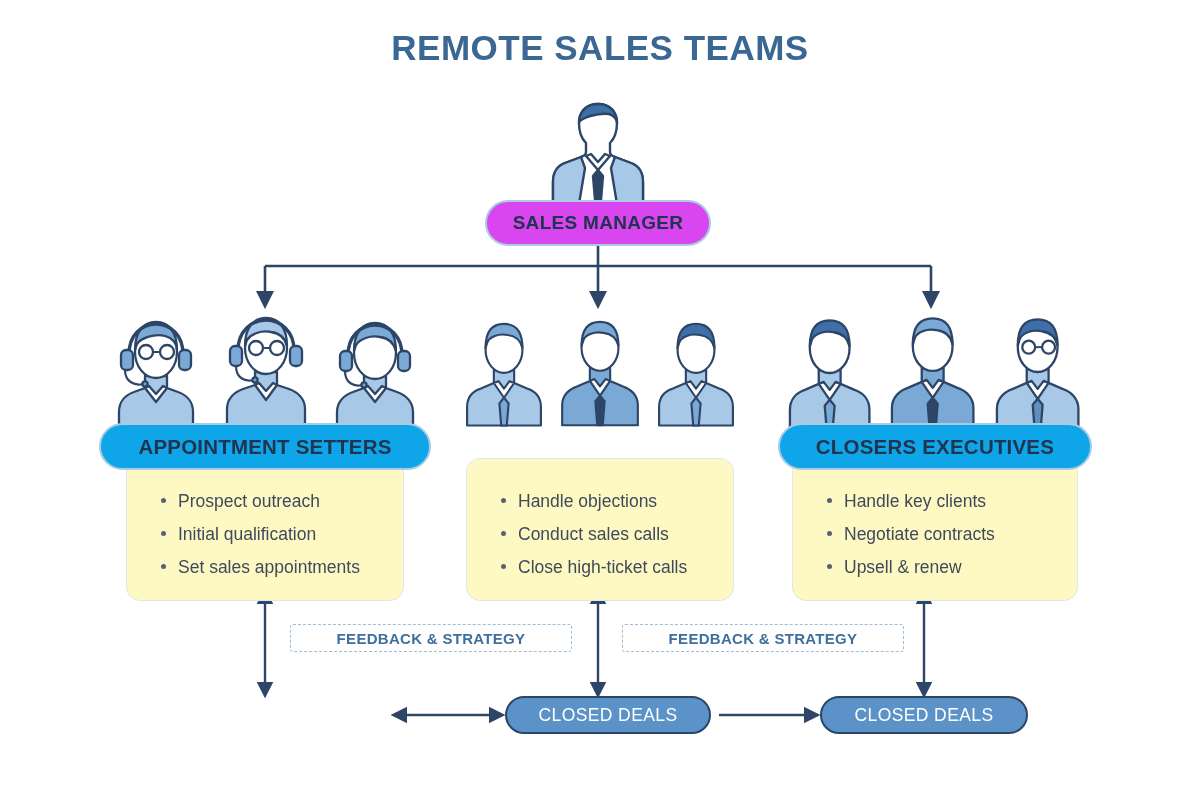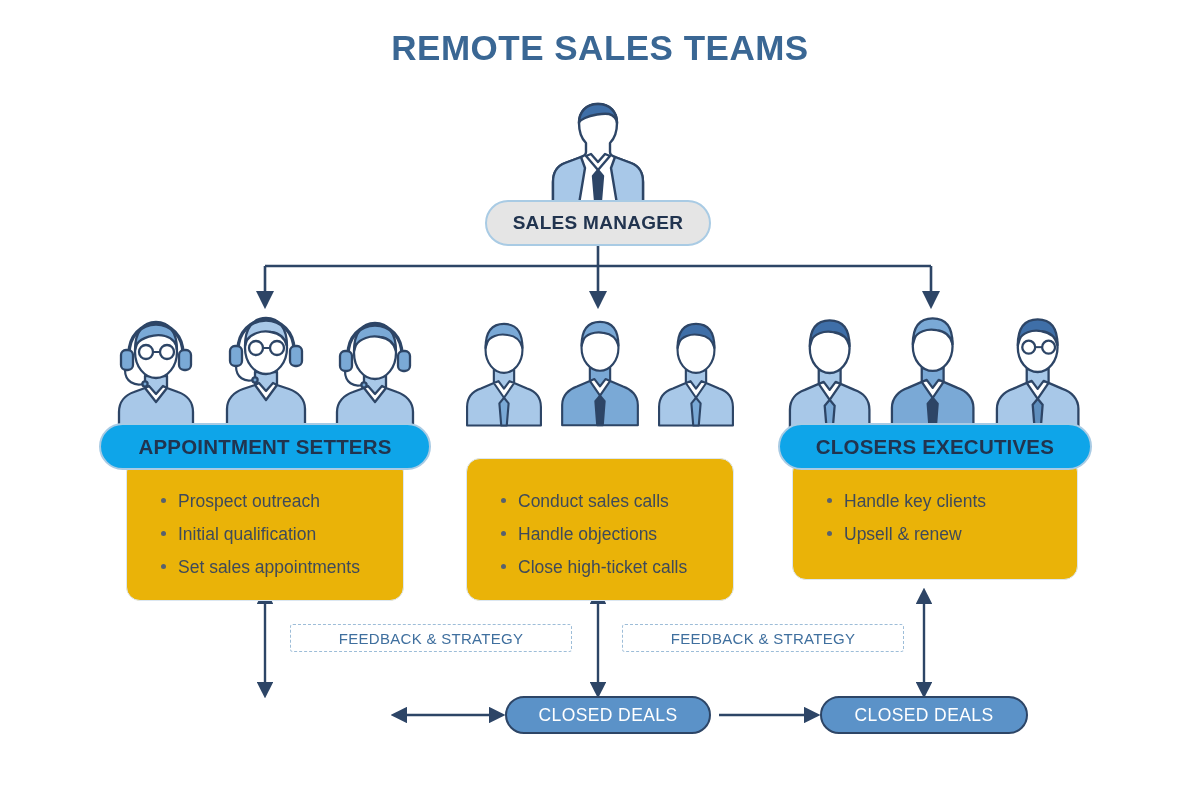--- a/index.html
+++ b/index.html
@@ -16,21 +16,21 @@
     font-size:35px;font-weight:bold;letter-spacing:.5px;color:#3a6794;
   }
 
   
   #wires{position:absolute;left:0;top:0;width:1200px;height:800px;}
 
   
   .mgr-art{position:absolute;left:541px;top:96px;width:114px;height:108px;}
   .pill-manager{
     position:absolute;left:485px;top:200px;width:226px;height:46px;
-    border:2px solid #a9cbe4;border-radius:24px;background:#e5e5e5;
+    border:2px solid #a9cbe4;border-radius:24px;background:#d946ef;
     display:flex;align-items:center;justify-content:center;
     font-size:19px;font-weight:bold;color:#21344f;letter-spacing:.3px;
     box-sizing:border-box;z-index:6;
   }
 
   
   .col{position:absolute;top:305px;width:332px;height:285px;}
   .col.c1{left:99px;}
   .col.c2{left:456px;width:288px;}
   .col.c3{left:778px;width:314px;}
@@ -46,21 +46,21 @@
     display:flex;align-items:center;justify-content:center;
     font-size:21px;font-weight:bold;color:#21344f;letter-spacing:.2px;
     box-sizing:border-box;z-index:5;
   }
   .col.c1 .hdr{font-size:20.5px;}
   .col.c3 .hdr{font-size:20.5px;}
 
   .card{
     position:absolute;left:27px;top:153px;width:calc(100% - 54px);
     min-height:122px;
-    border:1.5px solid #dce7f1;border-radius:14px;background:#eab308;
+    border:1.5px solid #dce7f1;border-radius:14px;background:#fef9c3;
     padding:26px 0 16px 0;box-sizing:border-box;z-index:2;
   }
   .col.c1 .card{left:27px;width:278px;}
   .col.c2 .card{left:10px;width:268px;}
   .col.c3 .card{left:14px;width:286px;}
 
   .card ul{margin:0;padding:0 0 0 34px;list-style:none;}
   .card li{
     position:relative;font-size:17.5px;color:#3f4a5a;line-height:1.88;
     padding-left:17px;white-space:nowrap;
@@ -69,21 +69,21 @@
     content:"";position:absolute;left:0;top:13px;
     width:5px;height:5px;border-radius:50%;background:#5c6personally;
     background:#58616e;
   }
 
   
   .fb{
     position:absolute;height:28px;
     border:1.5px dashed #9dbdd8;border-radius:3px;background:#fff;
     display:flex;align-items:center;justify-content:center;
-    font-size:15px;font-weight:normal;color:#3f6f9e;letter-spacing:.3px;
+    font-size:15px;font-weight:bold;color:#3f6f9e;letter-spacing:.3px;
     box-sizing:border-box;
   }
   .fb.f1{left:290px;top:624px;width:282px;}
   .fb.f2{left:622px;top:624px;width:282px;}
 
   
   .bpill{
     position:absolute;height:38px;border-radius:19px;
     background:#5b92c8;border:2px solid #2d4566;
     display:flex;align-items:center;justify-content:center;
@@ -251,22 +251,22 @@
           <ellipse cx="52" cy="36" rx="20" ry="25" fill="#ffffff"></ellipse>
           <path d="M32,34 C32,17 39,8 52,8 C65,8 72,17 72,34 C70,26 64,21 56,20
                    C46,18 36,22 34,28 Z" fill="#3f6fa8"></path>
         </g>
       </svg>
     </div>
 
 
     <div class="card">
       <ul>
+        <li>Handle objections</li>
         <li>Conduct sales calls</li>
-        <li>Handle objections</li>
         <li>Close high-ticket calls</li>
       </ul>
     </div>
   </div>
 
   <div class="col c3">
 
     <div class="art-row">
       <svg class="fig" width="104" height="118" viewBox="0 0 104 118" xmlns="http://www.w3.org/2000/svg">
         <g stroke="#2d4566" stroke-width="2.3" fill="none" stroke-linejoin="round">
@@ -306,20 +306,21 @@
       </svg>
     </div>
 
     <div class="hdr">
       <span>CLOSERS EXECUTIVES</span>
     </div>
 
     <div class="card">
       <ul>
         <li>Handle key clients</li>
+        <li>Negotiate contracts</li>
         <li>Upsell &amp; renew</li>
       </ul>
     </div>
   </div>
 
   <div class="fb f1">
     <span>FEEDBACK &amp; STRATEGY</span>
   </div>
   <div class="fb f2">
     <span>FEEDBACK &amp; STRATEGY</span>

